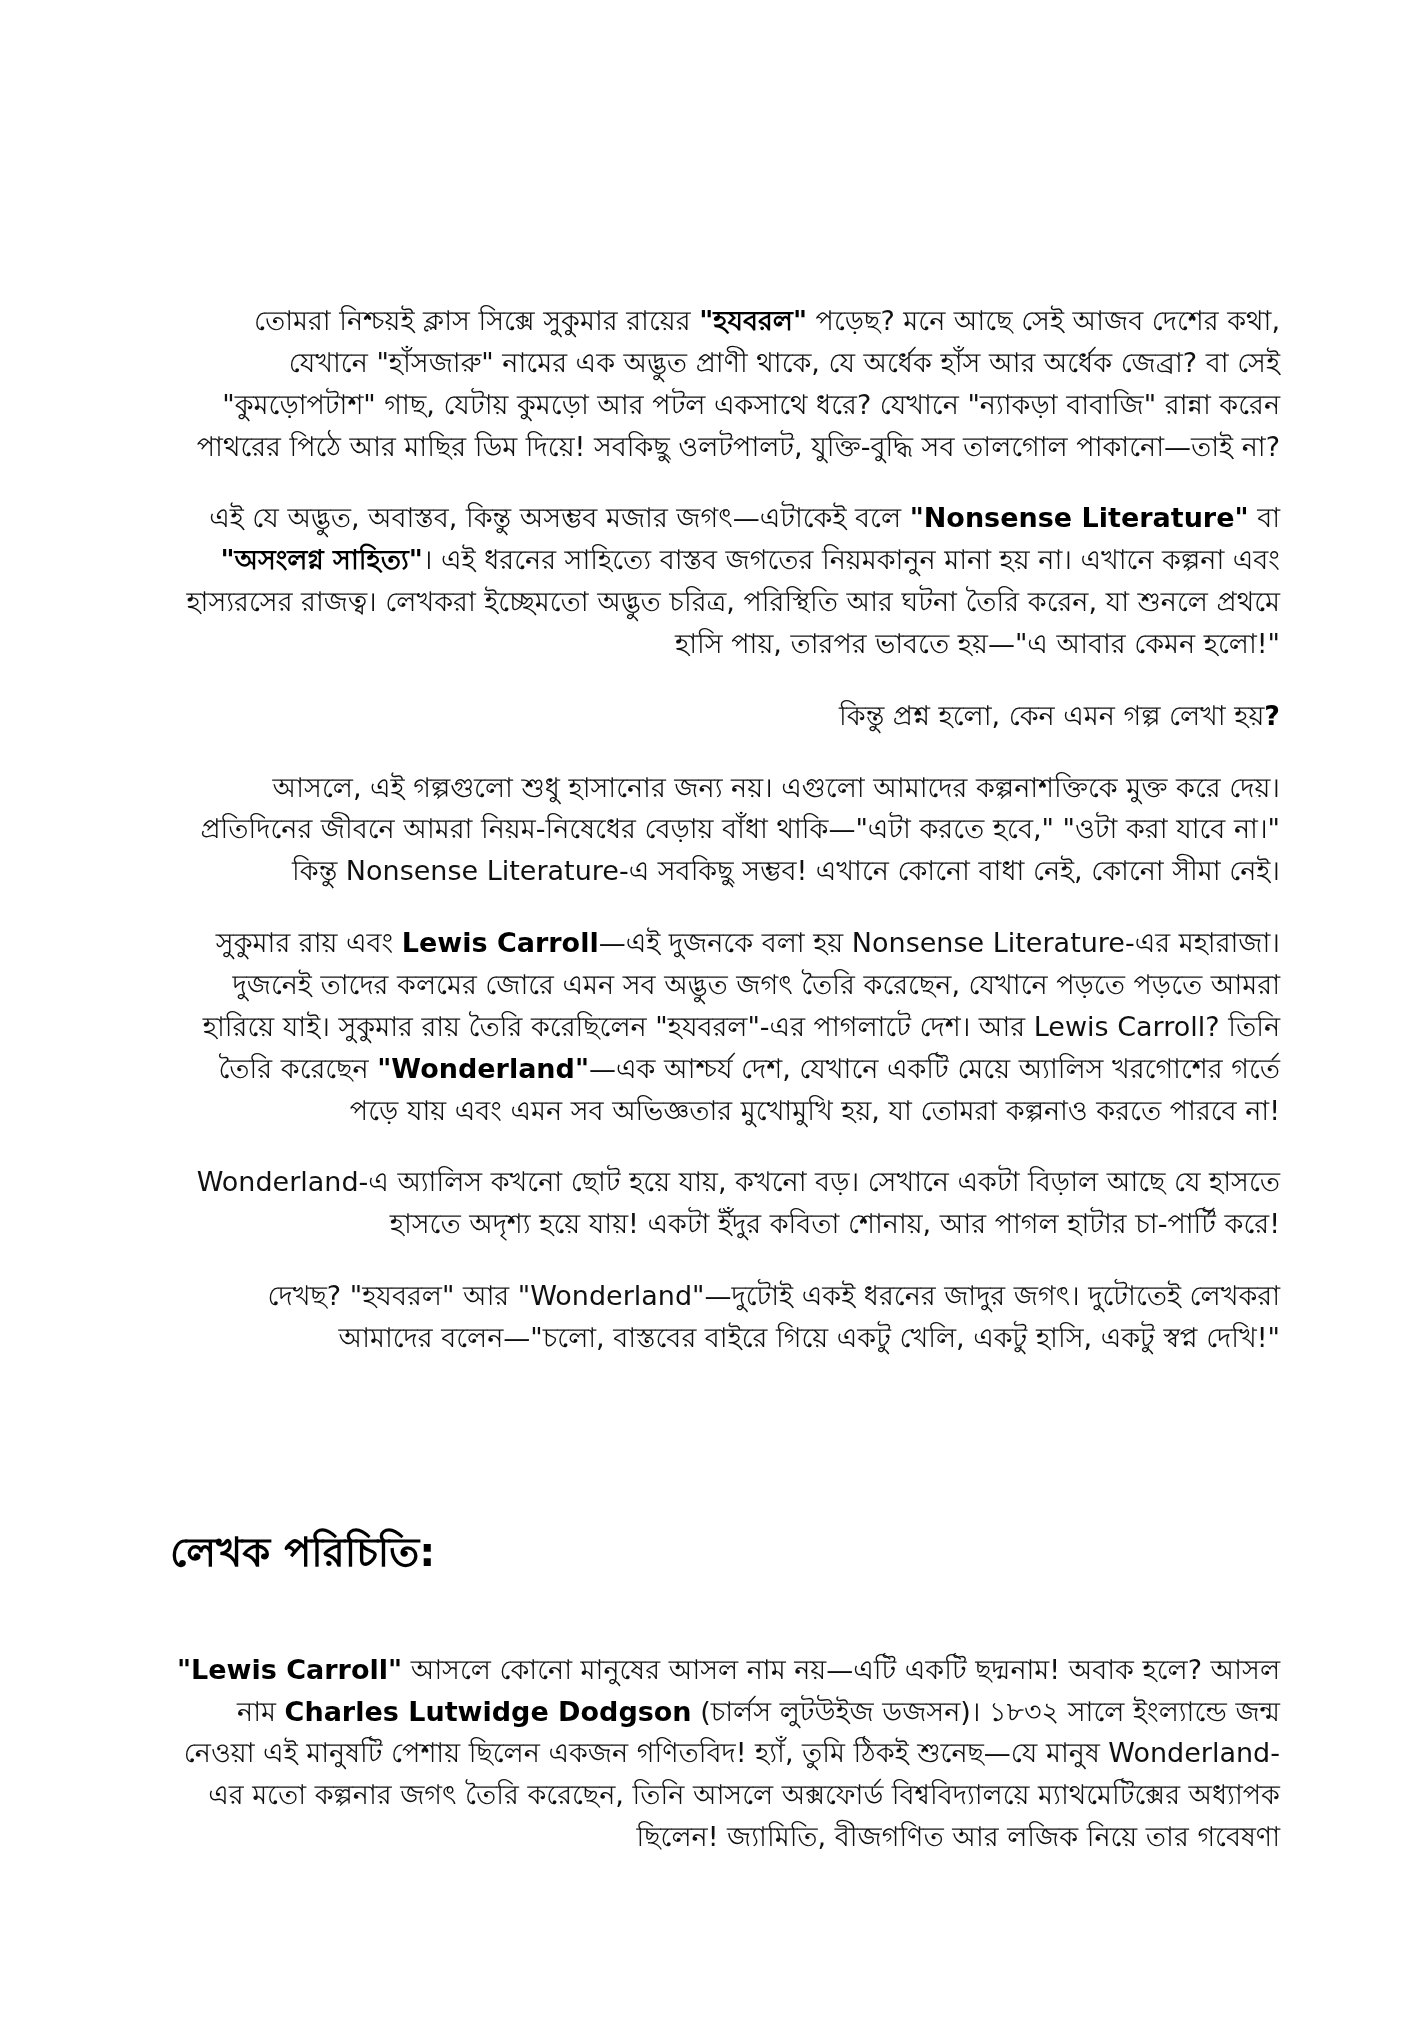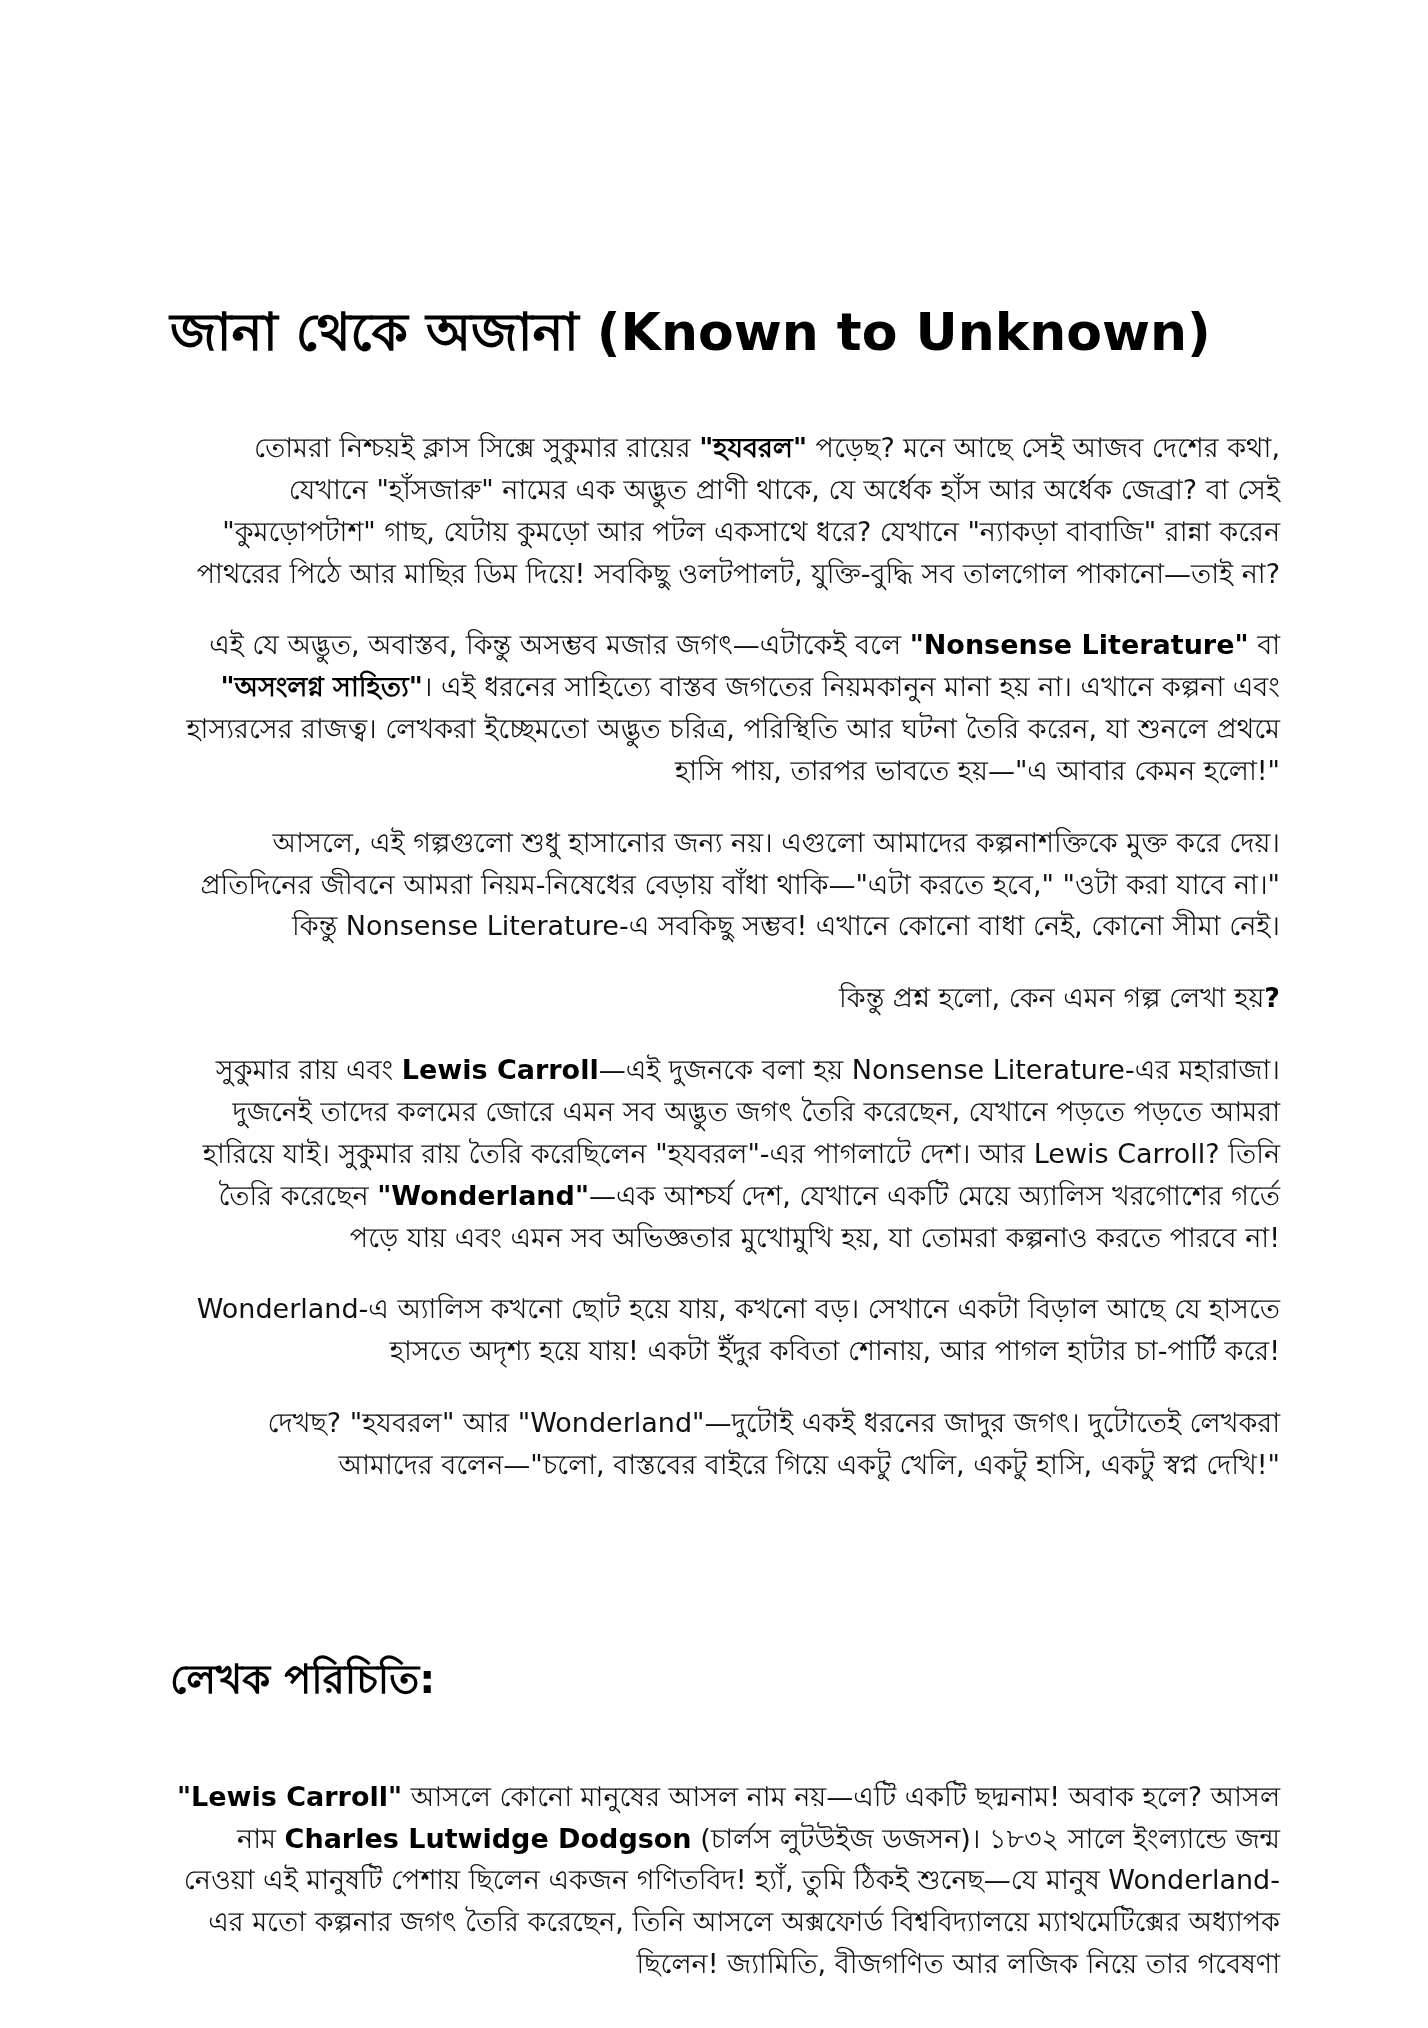--- a/index.html
+++ b/index.html
@@ -40,24 +40,23 @@
     text-align: right;
   }
   .doc p strong { font-weight: 700; color: #000000; }
   .doc span, .doc strong { white-space: pre-wrap; }
 </style>
 </head>
 <body>
 
 <main class="page">
   <article class="doc" id="doc-blocks">
-      <h1><strong>জানা থেকে অজানা (Known to Unknown)</strong></h1>
       <p><span>তোমরা নিশ্চয়ই ক্লাস সিক্সে সুকুমার রায়ের </span><strong>"হযবরল"</strong><span> পড়েছ? মনে আছে সেই আজব দেশের কথা, যেখানে "হাঁসজারু" নামের এক অদ্ভুত প্রাণী থাকে, যে অর্ধেক হাঁস আর অর্ধেক জেব্রা? বা সেই "কুমড়োপটাশ" গাছ, যেটায় কুমড়ো আর পটল একসাথে ধরে? যেখানে "ন্যাকড়া বাবাজি" রান্না করেন পাথরের পিঠে আর মাছির ডিম দিয়ে! সবকিছু ওলটপালট, যুক্তি-বুদ্ধি সব তালগোল পাকানো—তাই না?</span></p>
       <p><span>এই যে অদ্ভুত, অবাস্তব, কিন্তু অসম্ভব মজার জগৎ—এটাকেই বলে </span><strong>"Nonsense Literature"</strong><span> বা </span><strong>"অসংলগ্ন সাহিত্য"</strong><span>। এই ধরনের সাহিত্যে বাস্তব জগতের নিয়মকানুন মানা হয় না। এখানে কল্পনা এবং হাস্যরসের রাজত্ব। লেখকরা ইচ্ছেমতো অদ্ভুত চরিত্র, পরিস্থিতি আর ঘটনা তৈরি করেন, যা শুনলে প্রথমে হাসি পায়, তারপর ভাবতে হয়—"এ আবার কেমন হলো!"</span></p>
+      <p><span>কিন্তু প্রশ্ন হলো, কেন এমন গল্প লেখা হয়</span><strong>?</strong></p>
       <p><span>আসলে, এই গল্পগুলো শুধু হাসানোর জন্য নয়। এগুলো আমাদের কল্পনাশক্তিকে মুক্ত করে দেয়।  প্রতিদিনের জীবনে আমরা নিয়ম-নিষেধের বেড়ায় বাঁধা থাকি—"এটা করতে হবে," "ওটা করা যাবে না।" কিন্তু Nonsense Literature-এ সবকিছু সম্ভব! এখানে কোনো বাধা নেই, কোনো সীমা নেই।</span></p>
-      <p><span>কিন্তু প্রশ্ন হলো, কেন এমন গল্প লেখা হয়</span><strong>?</strong></p>
       <p><span>সুকুমার রায় এবং </span><strong>Lewis Carroll</strong><span>—এই দুজনকে বলা হয় Nonsense Literature-এর মহারাজা। দুজনেই তাদের কলমের জোরে এমন সব অদ্ভুত জগৎ তৈরি করেছেন, যেখানে পড়তে পড়তে আমরা হারিয়ে যাই। সুকুমার রায় তৈরি করেছিলেন "হযবরল"-এর পাগলাটে দেশ। আর Lewis Carroll? তিনি তৈরি করেছেন </span><strong>"Wonderland"</strong><span>—এক আশ্চর্য দেশ, যেখানে একটি মেয়ে অ্যালিস খরগোশের গর্তে পড়ে যায় এবং এমন সব অভিজ্ঞতার মুখোমুখি হয়, যা তোমরা কল্পনাও করতে পারবে না!</span></p>
       <p><span>Wonderland-এ অ্যালিস কখনো ছোট হয়ে যায়, কখনো বড়। সেখানে একটা বিড়াল আছে যে হাসতে হাসতে অদৃশ্য হয়ে যায়! একটা ইঁদুর কবিতা শোনায়, আর পাগল হাটার চা-পার্টি করে!</span></p>
       <p><span>দেখছ? "হযবরল" আর "Wonderland"—দুটোই একই ধরনের জাদুর জগৎ। দুটোতেই লেখকরা আমাদের বলেন—"চলো, বাস্তবের বাইরে গিয়ে একটু খেলি, একটু হাসি, একটু স্বপ্ন দেখি!"</span></p>
       <h2><strong>লেখক পরিচিতি:</strong></h2>
       <p><strong>"Lewis Carroll"</strong><span> আসলে কোনো মানুষের আসল নাম নয়—এটি একটি ছদ্মনাম! অবাক হলে? আসল নাম </span><strong>Charles Lutwidge Dodgson</strong><span> (চার্লস লুটউইজ ডজসন)। ১৮৩২ সালে ইংল্যান্ডে জন্ম নেওয়া এই মানুষটি পেশায় ছিলেন একজন গণিতবিদ! হ্যাঁ, তুমি ঠিকই শুনেছ—যে মানুষ Wonderland-এর মতো কল্পনার জগৎ তৈরি করেছেন, তিনি আসলে অক্সফোর্ড বিশ্ববিদ্যালয়ে ম্যাথমেটিক্সের অধ্যাপক ছিলেন! জ্যামিতি, বীজগণিত আর লজিক নিয়ে তার গবেষণা</span></p>
     </article>
 </main>
 
 </body></html>

